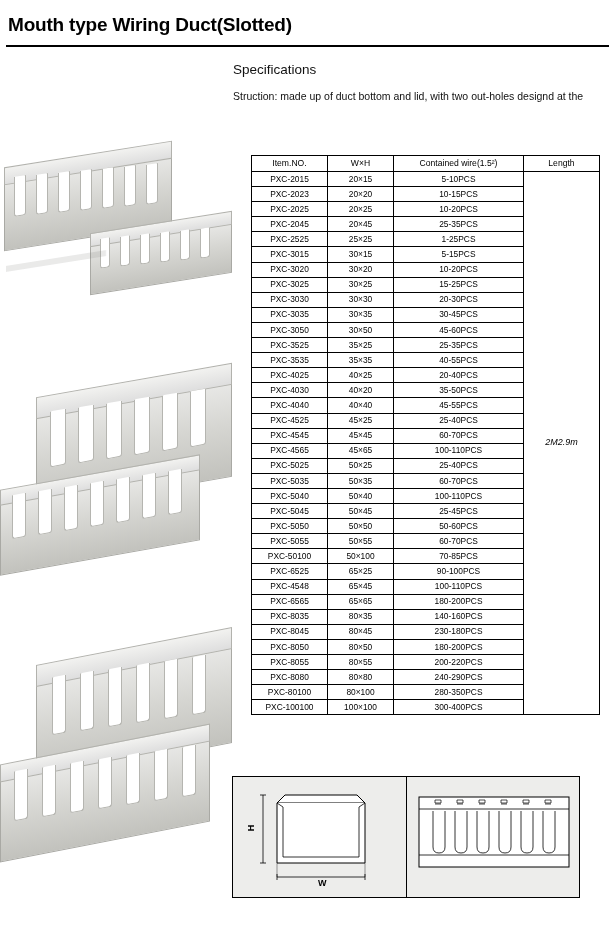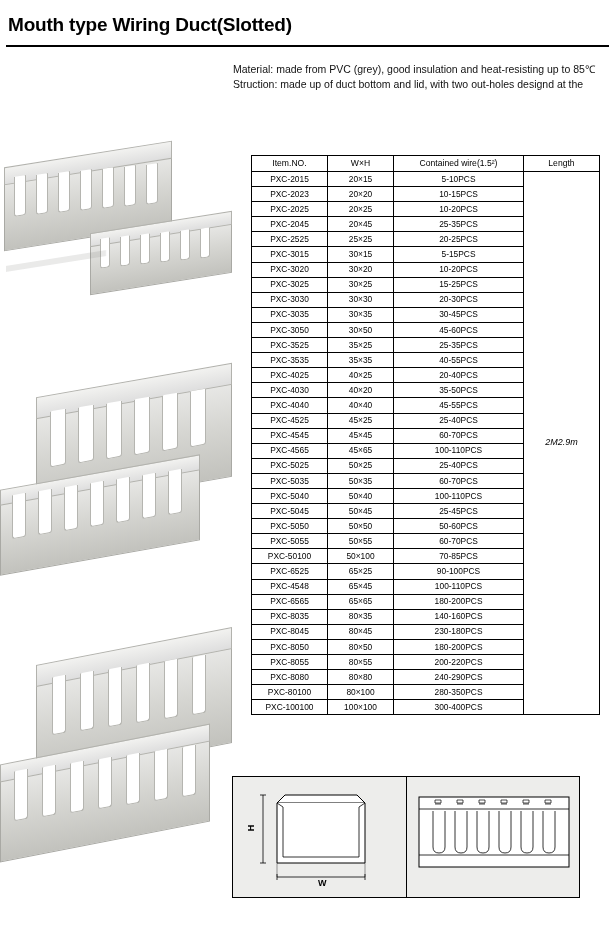--- a/index.html
+++ b/index.html
@@ -234,21 +234,21 @@
     <div class="slot" style="left:42px; top:136px; width:14px; height:50px; transform: skewY(-11deg);"></div>
     <div class="slot" style="left:70px; top:132px; width:14px; height:50px; transform: skewY(-11deg);"></div>
     <div class="slot" style="left:98px; top:128px; width:14px; height:50px; transform: skewY(-11deg);"></div>
     <div class="slot" style="left:126px; top:124px; width:14px; height:50px; transform: skewY(-11deg);"></div>
     <div class="slot" style="left:154px; top:120px; width:14px; height:50px; transform: skewY(-11deg);"></div>
     <div class="slot" style="left:182px; top:116px; width:14px; height:50px; transform: skewY(-11deg);"></div>
   </div>
 </div>
 
 <div id="spec-column">
-  <p class="spec-line">Material: made from PVC (grey), good insulation and heat-resisting up to 85℃</p>
+  <div id="spec-heading">Specifications</div>
   <p class="spec-line">Struction: made up of duct bottom and lid, with two out-holes designd at the</p>
 </div>
 
 <div id="spec-table-wrap">
   <table id="spec-table">
     <colgroup>
       <col class="c-item">
         <col class="c-wh">
         <col class="c-wire">
         <col class="c-len">
@@ -279,21 +279,21 @@
           <td>10-20PCS</td>
         </tr>
         <tr>
           <td>PXC-2045</td>
           <td>20×45</td>
           <td>25-35PCS</td>
         </tr>
         <tr>
           <td>PXC-2525</td>
           <td>25×25</td>
-          <td>20-25PCS</td>
+          <td>1-25PCS</td>
         </tr>
         <tr>
           <td>PXC-3015</td>
           <td>30×15</td>
           <td>5-15PCS</td>
         </tr>
         <tr>
           <td>PXC-3020</td>
           <td>30×20</td>
           <td>10-20PCS</td>

